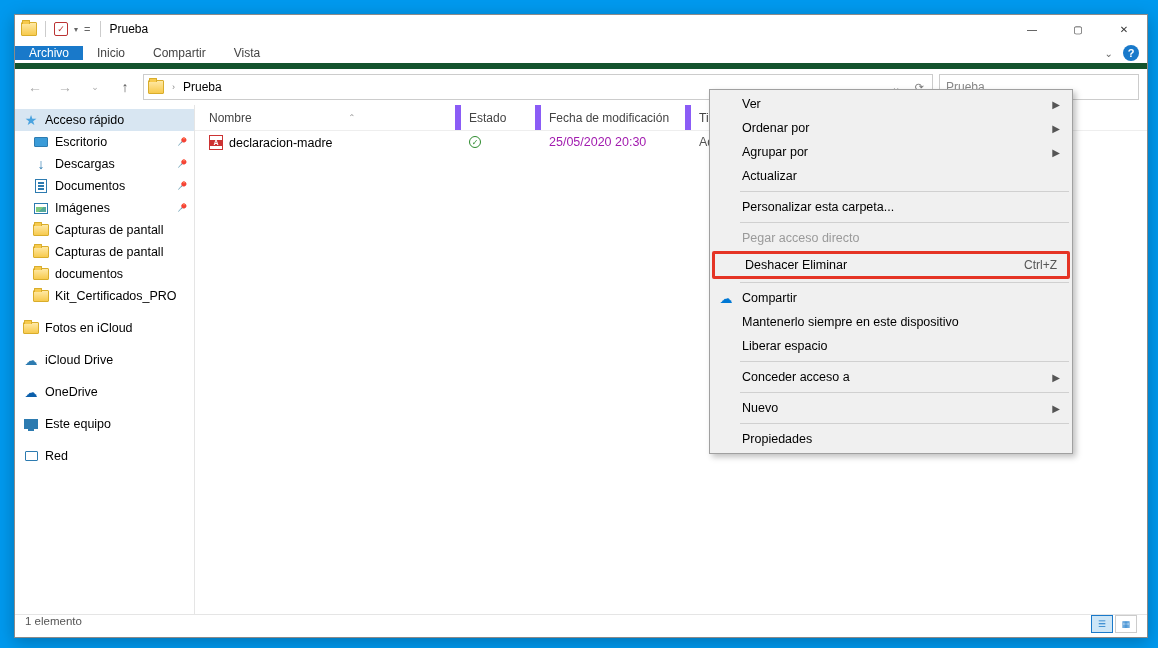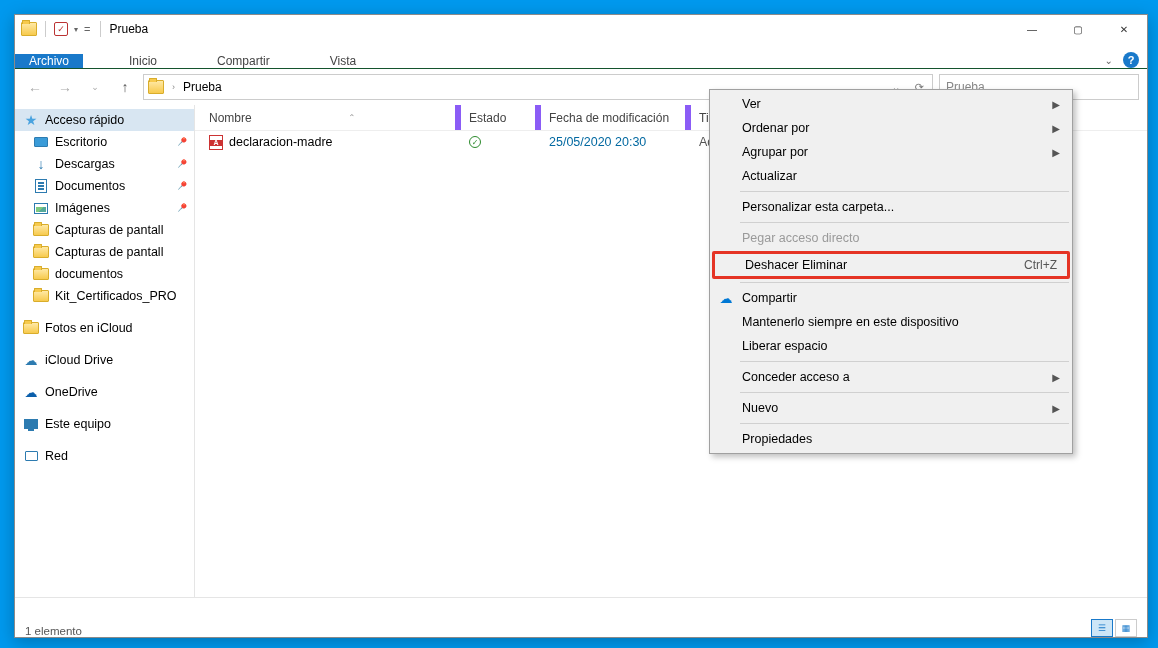--- a/index.html
+++ b/index.html
@@ -17,21 +17,21 @@
 .titlebar .left { display: flex; align-items: center; gap: 4px; padding-left: 6px; font-size: 12px; color: #000; }
 .tb-folder { width: 16px; height: 14px; background: linear-gradient(#ffe9a6,#f7ca4d); border: 1px solid #d9ad2b; border-radius: 1px; position:relative; }
 .tb-folder::before { content:""; position:absolute; top:-3px; left:0; width:6px; height:3px; background:#f7ca4d; border:1px solid #d9ad2b; border-bottom:none; border-radius:1px 1px 0 0;}
 .qat-sep { width:1px; height:16px; background:#ccc; margin:0 4px; }
 .qat-check { width:14px; height:14px; border:1px solid #b33; border-radius:2px; display:flex; align-items:center; justify-content:center; color:#b33; font-size:9px;}
 .qat-drop { font-size:8px; color:#666; margin-left:2px;}
 .qat-eq { color:#666; font-size:11px; margin:0 2px;}
 .sys-btns { margin-left: auto; display: flex; }
 .sys-btn { width: 46px; height: 28px; display:flex; align-items:center; justify-content:center; font-size:10px; color:#333; }
 
-.ribbon-tabs { height: 26px; display: flex; align-items: flex-end; border-bottom: 1px solid #14532d; font-size: 12px; gap: 32px; }
+.ribbon-tabs { height: 26px; display: flex; align-items: center; border-bottom: 6px solid #14532d; font-size: 12px; }
 .rtab { padding: 0 14px; display:flex; align-items:center; color:#444; }
 .rtab.file { background:#1979ca; color:#fff; }
 .ribbon-right { margin-left:auto; display:flex; align-items:center; gap:10px; padding-right:8px; color:#666; font-size:10px;}
 .help-badge { width:16px; height:16px; border-radius:50%; background:#1979ca; color:#fff; display:flex; align-items:center; justify-content:center; font-size:11px; font-weight:bold;}
 
 .addrbar { height: 36px; display:flex; align-items:center; gap:6px; padding: 4px 8px; }
 .nav-btn { width:24px; height:24px; display:flex; align-items:center; justify-content:center; color:#aaa; font-size:14px; border-radius:2px;}
 .nav-btn.enabled { color:#555; }
 .addr-box { flex:1; height:26px; border:1px solid #ccc; display:flex; align-items:center; padding:0 4px; gap:6px; font-size:12px;}
 .addr-sep { color:#888; font-size:9px; margin:0 2px;}
@@ -60,28 +60,28 @@
 .ico-pc::after{content:"";position:absolute;left:3px;right:3px;bottom:-3px;height:2px;background:#2d7bb0;}
 .ico-net { width:13px;height:10px;border:1px solid #2d7bb0;background:#fff;border-radius:1px;}
 
 .content { flex:1; display:flex; flex-direction:column; min-width:0; }
 .columns { height:26px; display:flex; align-items:center; border-bottom:1px solid #eee; font-size:12px; color:#444; padding-left:6px;}
 .col { padding:0 8px; border-right:6px solid #8b5cf6; height:100%; display:flex; align-items:center; gap:5px;}
 .col .sort { font-size:8px; color:#888;}
 .col-name{width:260px;} .col-estado{width:80px;} .col-fecha{width:150px;} .col-tipo{width:70px;}
 
 .filerow { display:flex; align-items:center; height:22px; font-size:12.5px; padding-left:6px;}
-.filerow .cell { padding:0 8px; display:flex; align-items:center; gap:6px;}
-.filerow .c-name{width:260px;} .filerow .c-estado{width:80px; color:#2e8b2e;} .filerow .c-fecha{width:150px; color:#0369a1;} .filerow .c-tipo{width:70px; color:#555;}
+.filerow .cell { padding:0 8px; display:flex; align-items:flex-end; gap:6px;}
+.filerow .c-name{width:260px;} .filerow .c-estado{width:80px; color:#2e8b2e;} .filerow .c-fecha{width:150px; color:#a21caf;} .filerow .c-tipo{width:70px; color:#555;}
 .pdf-ico { width:14px; height:15px; background:#fff; border:1px solid #c33; position:relative;}
 .pdf-ico::before{content:"";position:absolute;left:0;right:0;top:4px;height:6px;background:#c33;}
 .pdf-ico::after{content:"A";position:absolute;left:0;right:0;top:4px;color:#fff;font-size:7px;text-align:center;font-weight:bold;line-height:6px;}
 .sync-ok { width:12px; height:12px; border:1.5px solid #2e8b2e; border-radius:50%; display:flex; align-items:center; justify-content:center; font-size:8px; color:#2e8b2e;}
 
-.statusbar { height:40px; border-top:1px solid #e5e5e5; display:flex; align-items:flex-end; font-size:11.5px; padding:0 10px; color:#555;}
+.statusbar { height:23px; border-top:1px solid #e5e5e5; display:flex; align-items:flex-start; font-size:11.5px; padding:0 10px; color:#555;}
 .viewbtns { margin-left:auto; display:flex; gap:2px;}
 .viewbtn { width:22px; height:18px; border:1px solid #ccc; display:flex; align-items:center; justify-content:center; font-size:9px; color:#1979ca;}
 .viewbtn.active{ background:#cde6f7; border-color:#1979ca;}
 
 .context-menu {
   position:absolute; left:709px; top:74px; width:364px;
   background:#f0f0f0; border:1px solid #a0a0a0; box-shadow:3px 3px 6px rgba(0,0,0,.25);
   font-size:12.5px; padding:2px;margin-top:15px;
 }
 .cm-item { height:24px; display:flex; align-items:center; padding-left:30px; padding-right:10px; position:relative;}

